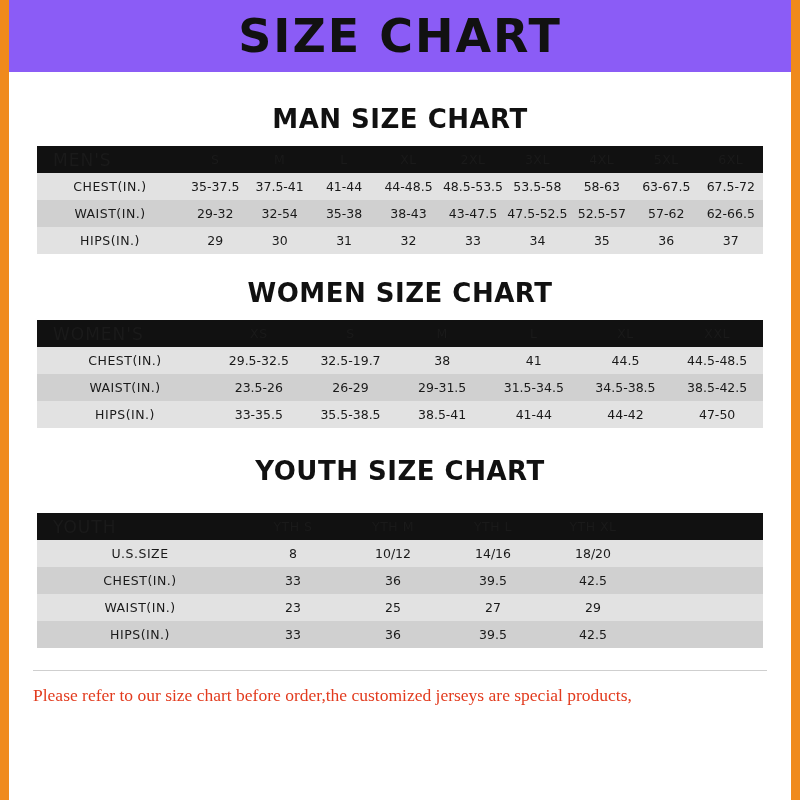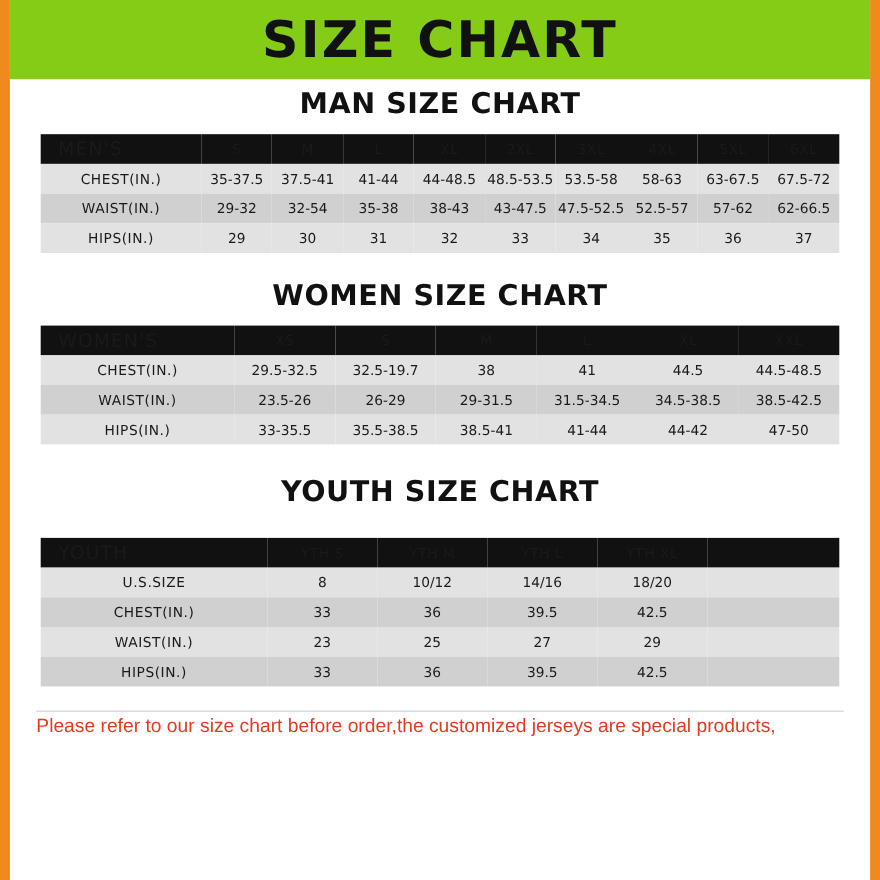--- a/index.html
+++ b/index.html
@@ -16,21 +16,21 @@
   .page {
     position: relative;
     width: 800px;
     height: 800px;
     background: #fff;
     box-sizing: border-box;
     border-left: 9px solid #f08a1c;
     border-right: 9px solid #f08a1c;
   }
   .banner {
-    background: #84cc16;
+    background: #8b5cf6;
     height: 72px;
     display: flex;
     align-items: center;
     justify-content: center;
   }
   .banner-title {
     font-family: "DejaVu Sans", sans-serif;
     font-weight: bold;
     font-size: 46px;
     letter-spacing: 2px;
@@ -41,21 +41,21 @@
     padding: 0 28px;
   }
   .section-title {
     text-align: center;
     font-family: "DejaVu Sans", sans-serif;
     font-weight: bold;
     font-size: 26px;
     color: #111;
     letter-spacing: 0.5px;
   }
-  .men-title { margin: 8px 0 12px; }
+  .men-title { margin: 32px 0 12px; }
   .women-title { margin: 24px 0 12px; }
   .youth-title { margin: 28px 0 27px; }
 
   table.size-table {
     width: 100%;
     border-collapse: collapse;
     table-layout: fixed;
   }
   table.size-table th,
   table.size-table td {
@@ -93,23 +93,23 @@
   tr.band-a { background: #e2e2e2; }
   tr.band-b { background: #d0d0d0; }
   tr.band-c { background: #e2e2e2; }
   tr.band-d { background: #d0d0d0; }
 
   .youth-table .hdr-row th.row-label { font-size: 17px; }
 
   .notice {
     margin: 22px 24px 0 24px;
     border-top: 1px solid #cfcfcf;
-    padding-top: 0;
+    padding-top: 12px;
     color: #e23b1e;
-    font-family: Liberation Sans, sans-serif;
+    font-family: Liberation Serif, serif;
     font-size: 17.5px;
     line-height: 1.45;
     text-align: left;
   }
   .notice span { display: block; }
 </style>
 </head>
 <body>
 
 <div class="page">

